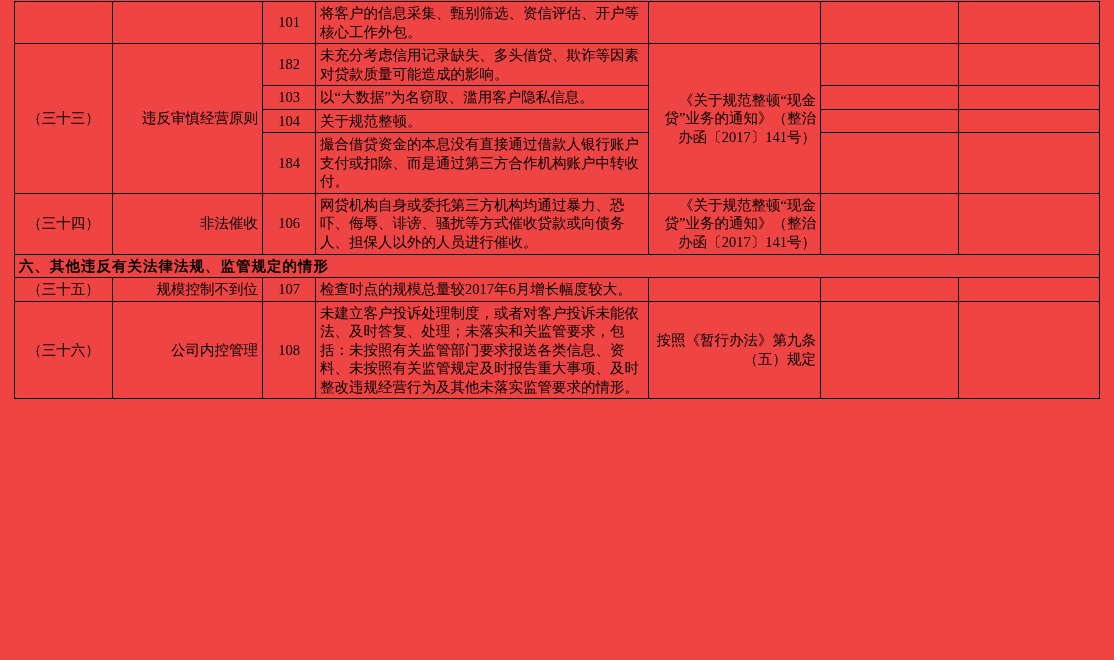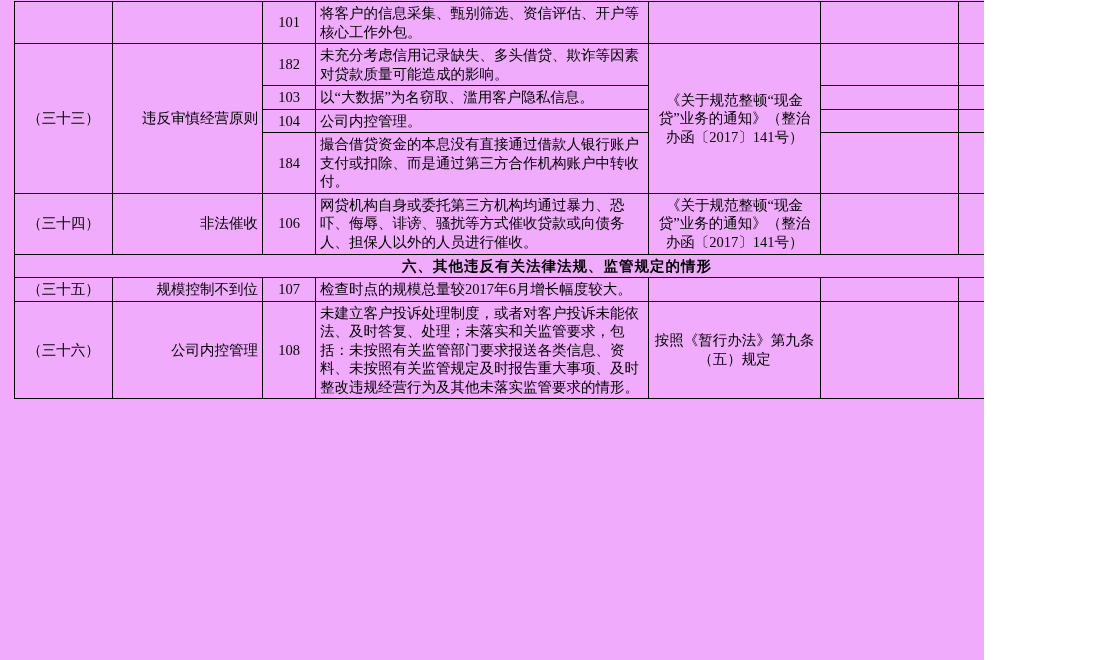--- a/index.html
+++ b/index.html
@@ -6,23 +6,23 @@
     margin: 0;
     padding: 0;
     background: #ffffff;
   }
   body {
     font-family: "Liberation Serif", "DejaVu Serif", serif;
     color: #000000;
   }
   #page {
     position: relative;
-    width: 984px;
+    width: 1114px;
     height: 660px;
-    background: #f0abfc;
+    background: #ef4444;
     overflow: hidden;
   }
   table.doc {
     border-collapse: collapse;
     width: 1085px;
     margin-left: 14px;
     margin-top: 1px;
     table-layout: fixed;
   }
   table.doc td {
@@ -56,29 +56,28 @@
     text-align: right;
     font-size: 15px;
     line-height: 1.3;
   }
   td.desc {
     text-align: left;
     font-size: 15px;
     line-height: 1.3;
   }
   td.ref {
-    text-align: center;
+    text-align: right;
     font-size: 15px;
     line-height: 1.35;
   }
   td.blank {
     text-align: center;
   }
   td.section {
-    text-align: center;
     font-weight: bold;
     font-size: 17px;
     letter-spacing: 1px;
     padding: 3px 0 4px 0;
   }
   .vmid { vertical-align: middle; }
   .vtop { vertical-align: top; }
 </style>
 </head>
 <body>
@@ -118,21 +117,21 @@
 
       <tr>
         <td class="num">103</td>
         <td class="desc">以“大数据”为名窃取、滥用客户隐私信息。</td>
         <td class="blank"></td>
         <td class="blank"></td>
       </tr>
 
       <tr>
         <td class="num">104</td>
-        <td class="desc">公司内控管理。</td>
+        <td class="desc">关于规范整顿。</td>
         <td class="blank"></td>
         <td class="blank"></td>
       </tr>
 
       <tr>
         <td class="num">184</td>
         <td class="desc">撮合借贷资金的本息没有直接通过借款人银行账户支付或扣除、而是通过第三方合作机构账户中转收付。</td>
         <td class="blank"></td>
         <td class="blank"></td>
       </tr>

